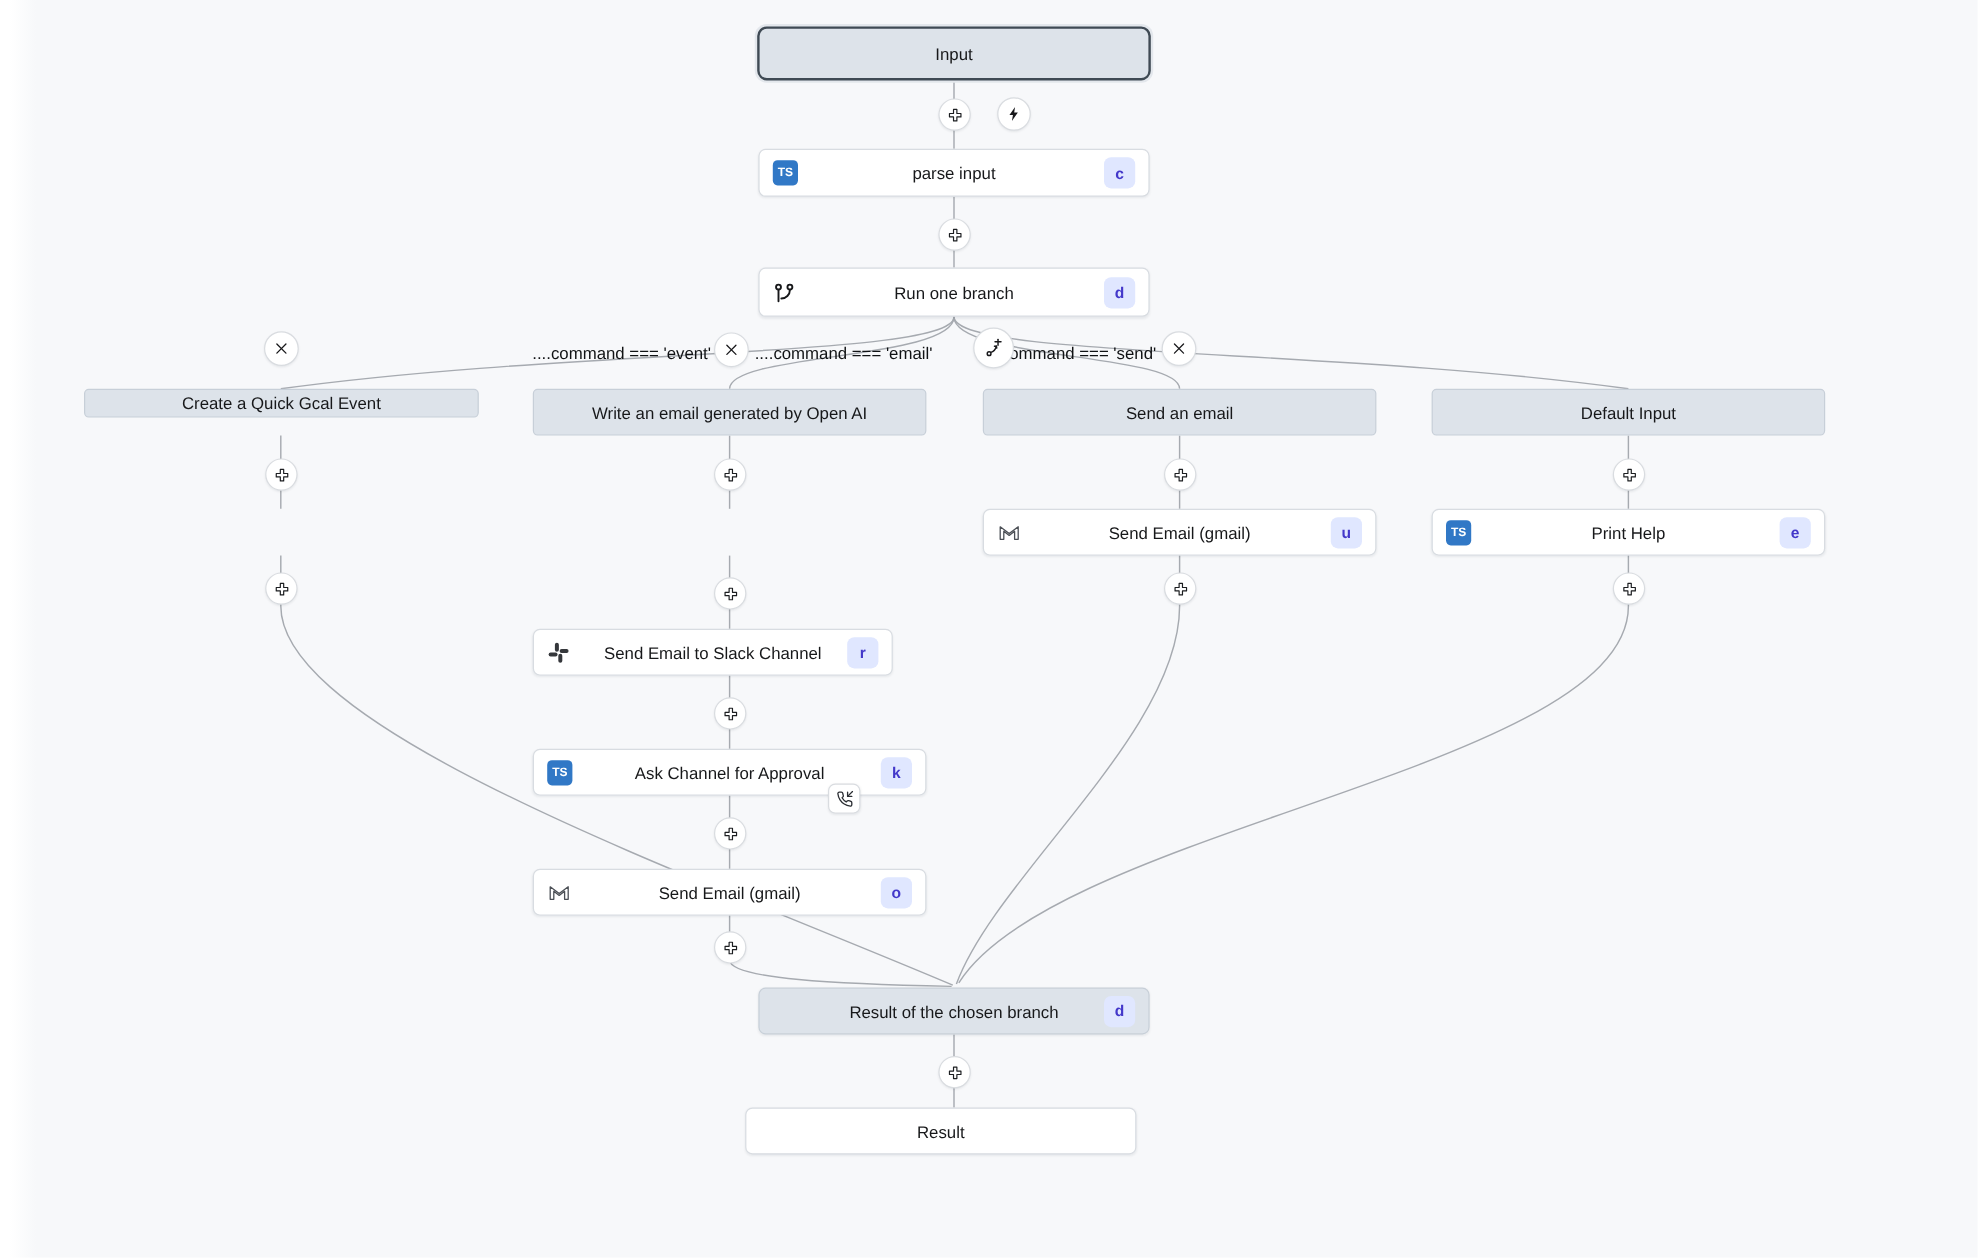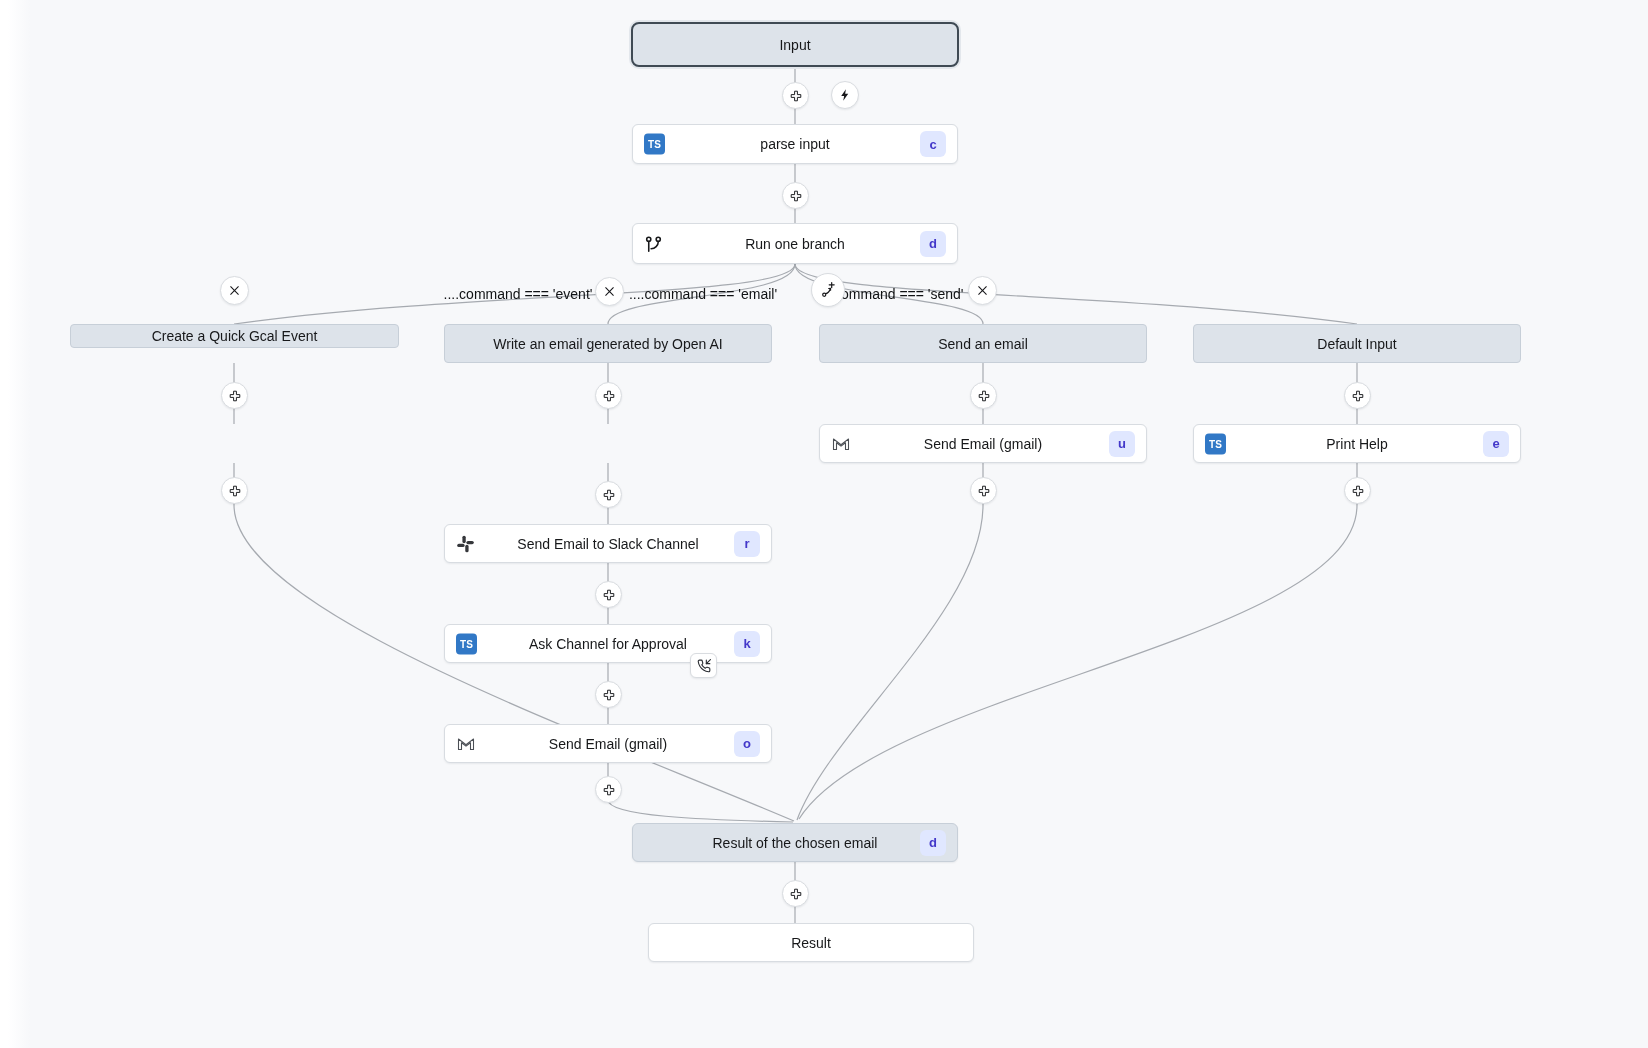--- a/index.html
+++ b/index.html
@@ -216,21 +216,21 @@
 
 
   <div class="circle-btn plus-btn" style="left:595px; top:481px;">
     <span>
         <svg width="14" height="14" viewBox="0 0 24 24">
           <path d="M9.6 3.8h4.8v5.8h5.8v4.8h-5.8v5.8H9.6v-5.8H3.8V9.6h5.8z" fill="#ffffff" stroke="#1c1e21" stroke-width="1.7" stroke-linejoin="round"></path>
         </svg>
       </span>
   </div>
 
-  <div class="node" style="left:444px; top:524px; width:328px; height:39px;">
+  <div class="node" style="left:444px; top:524px; width:300px; height:39px;">
     <span class="node-icon">
       <svg width="19" height="19" viewBox="0 0 24 24" fill="#35373b">
         <rect x="8.1" y="1.5" width="4.2" height="9.4" rx="2.1"></rect>
         <rect x="13.1" y="8.1" width="9.4" height="4.2" rx="2.1"></rect>
         <rect x="11.7" y="13.1" width="4.2" height="9.4" rx="2.1"></rect>
         <rect x="1.5" y="11.7" width="9.4" height="4.2" rx="2.1"></rect>
       </svg>
     </span>
     <span class="label">Send Email to Slack Channel</span>
     <span class="badge-key">r</span>
@@ -324,29 +324,29 @@
 
   <div class="circle-btn plus-btn" style="left:221px; top:477px;">
     <span>
         <svg width="14" height="14" viewBox="0 0 24 24">
           <path d="M9.6 3.8h4.8v5.8h5.8v4.8h-5.8v5.8H9.6v-5.8H3.8V9.6h5.8z" fill="#ffffff" stroke="#1c1e21" stroke-width="1.7" stroke-linejoin="round"></path>
         </svg>
       </span>
   </div>
 
   <div class="node node--tinted" style="left:632px; top:823px; width:326px; height:39px;">
-    <span class="label">Result of the chosen email</span>
+    <span class="label">Result of the chosen branch</span>
     <span class="badge-key">d</span>
   </div>
 
   <div class="circle-btn plus-btn" style="left:782px; top:880px;">
     <span>
         <svg width="14" height="14" viewBox="0 0 24 24">
           <path d="M9.6 3.8h4.8v5.8h5.8v4.8h-5.8v5.8H9.6v-5.8H3.8V9.6h5.8z" fill="#ffffff" stroke="#1c1e21" stroke-width="1.7" stroke-linejoin="round"></path>
         </svg>
       </span>
   </div>
 
-  <div class="node" style="left:648px; top:923px; width:326px; height:39px;">
+  <div class="node" style="left:621px; top:923px; width:326px; height:39px;">
     <span class="label">Result</span>
   </div>
 
 </div>
 
 </body></html>

